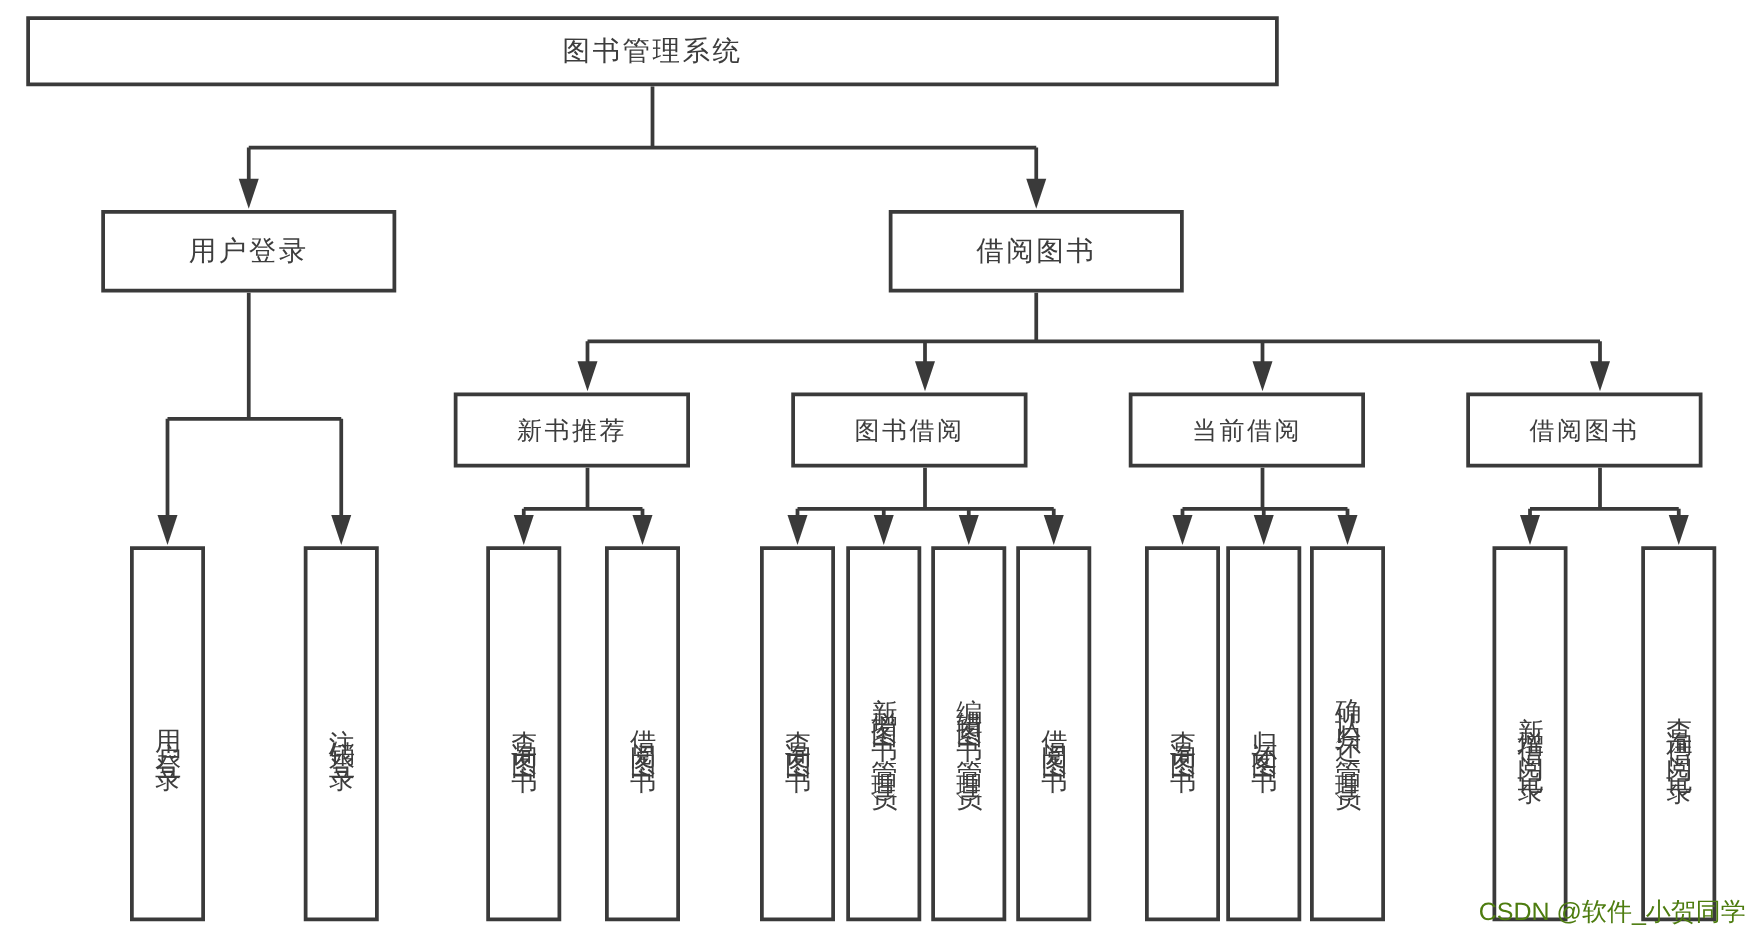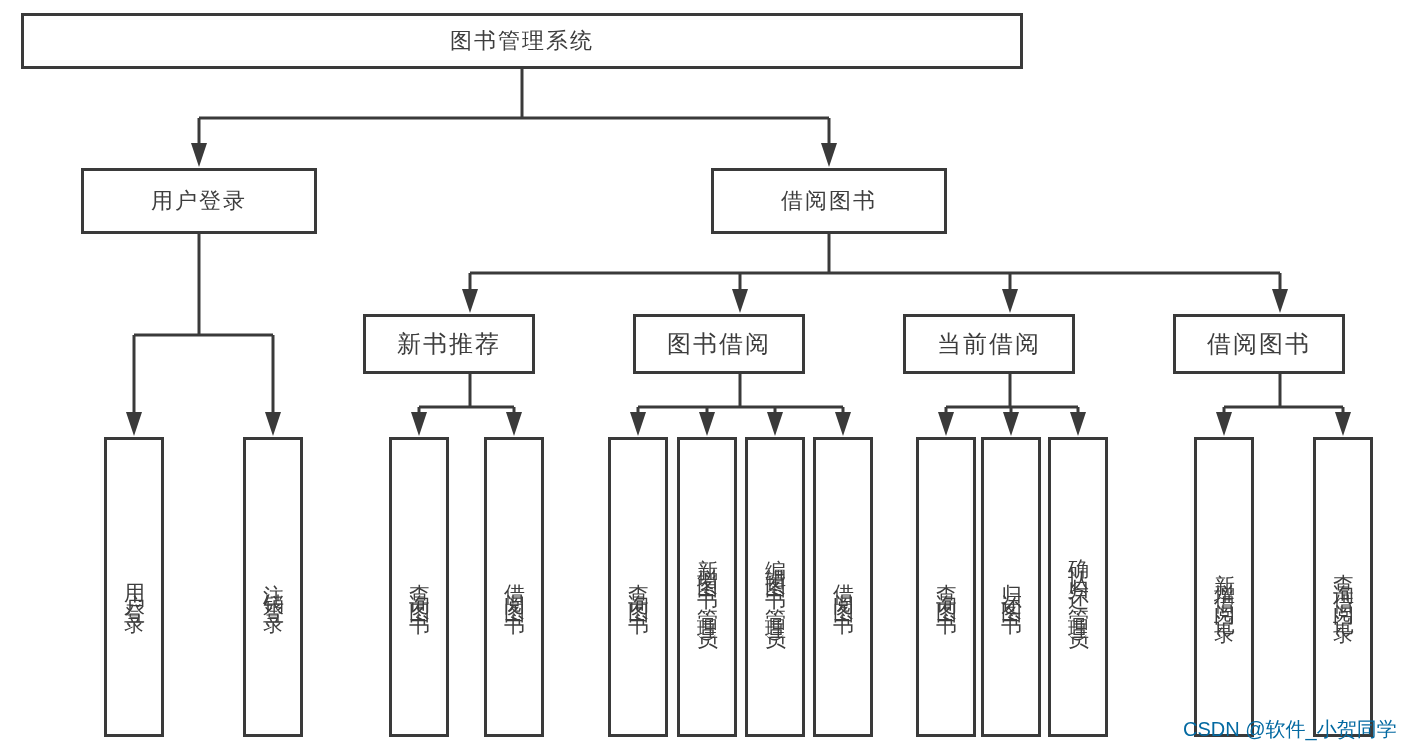--- a/index.html
+++ b/index.html
@@ -14,39 +14,38 @@
   .node {
     position:absolute;
     box-sizing:border-box;
     background:#ffffff;
     border:3px solid #3a3a3a;
     color:#3d3d3d;
     display:flex;
     align-items:center;
     justify-content:center;
     z-index:2;
-    font-family:Liberation Serif, serif;
   }
   .node-root  { left:21px;  top:13px;  width:1002px; height:56px; font-size:22px; letter-spacing:2px; }
   .node-l2    { top:168px;  width:236px; height:66px; font-size:22px; letter-spacing:2px; }
-  .node-l3    { top:314px;  width:172px; height:60px; font-size:24px; letter-spacing:2px;text-align:center; }
+  .node-l3    { top:314px;  width:189px; height:60px; font-size:20px; letter-spacing:2px;text-align:center; }
   .node-leaf  { top:437px;  width:60px;  height:300px; }
   .leaf-label {
     writing-mode:vertical-rl;
     text-orientation:mixed;
     font-size:21px;
     letter-spacing:10px;
     line-height:1;
     white-space:nowrap;
   }
   .watermark {
     position:absolute;
     left:1183px; top:716px;
     font-size:20px;
-    color:#0369a1;
+    color:#4d7c0f;
     z-index:5;
     white-space:nowrap;
   }
 </style>
 </head>
 <body>
 
 <div id="canvas">
 
   <svg class="wires" width="1405" height="747" viewBox="0 0 1405 747">

